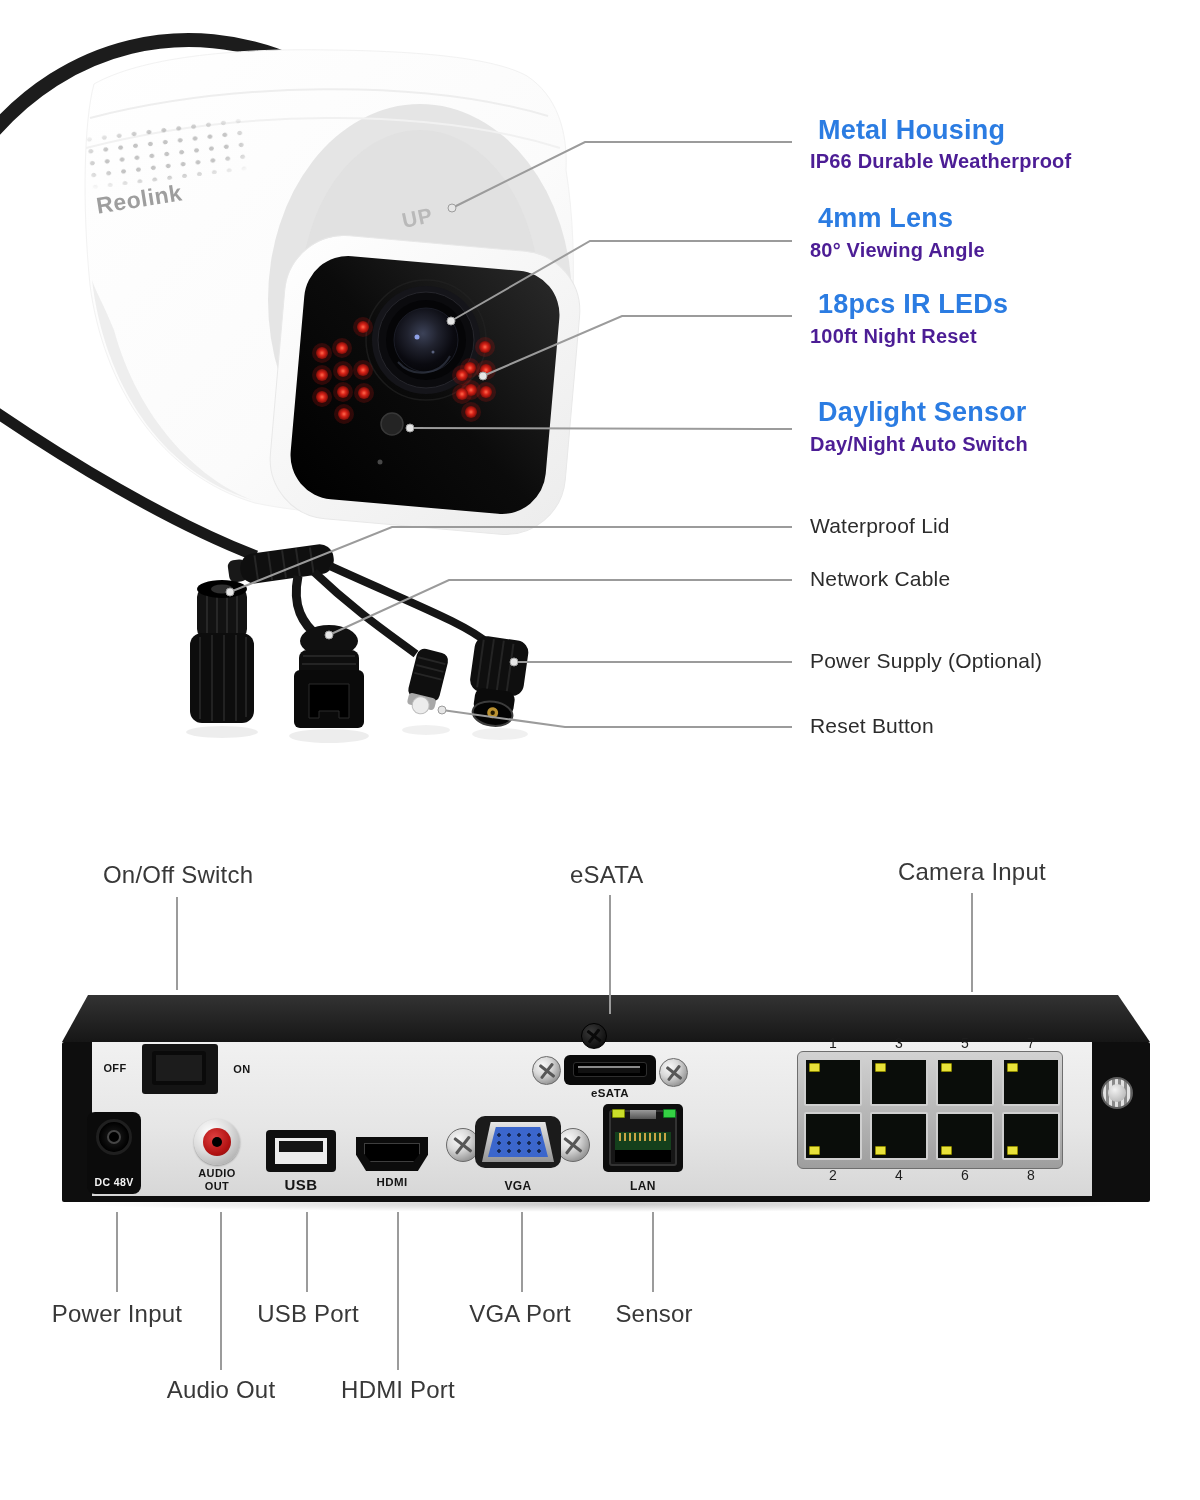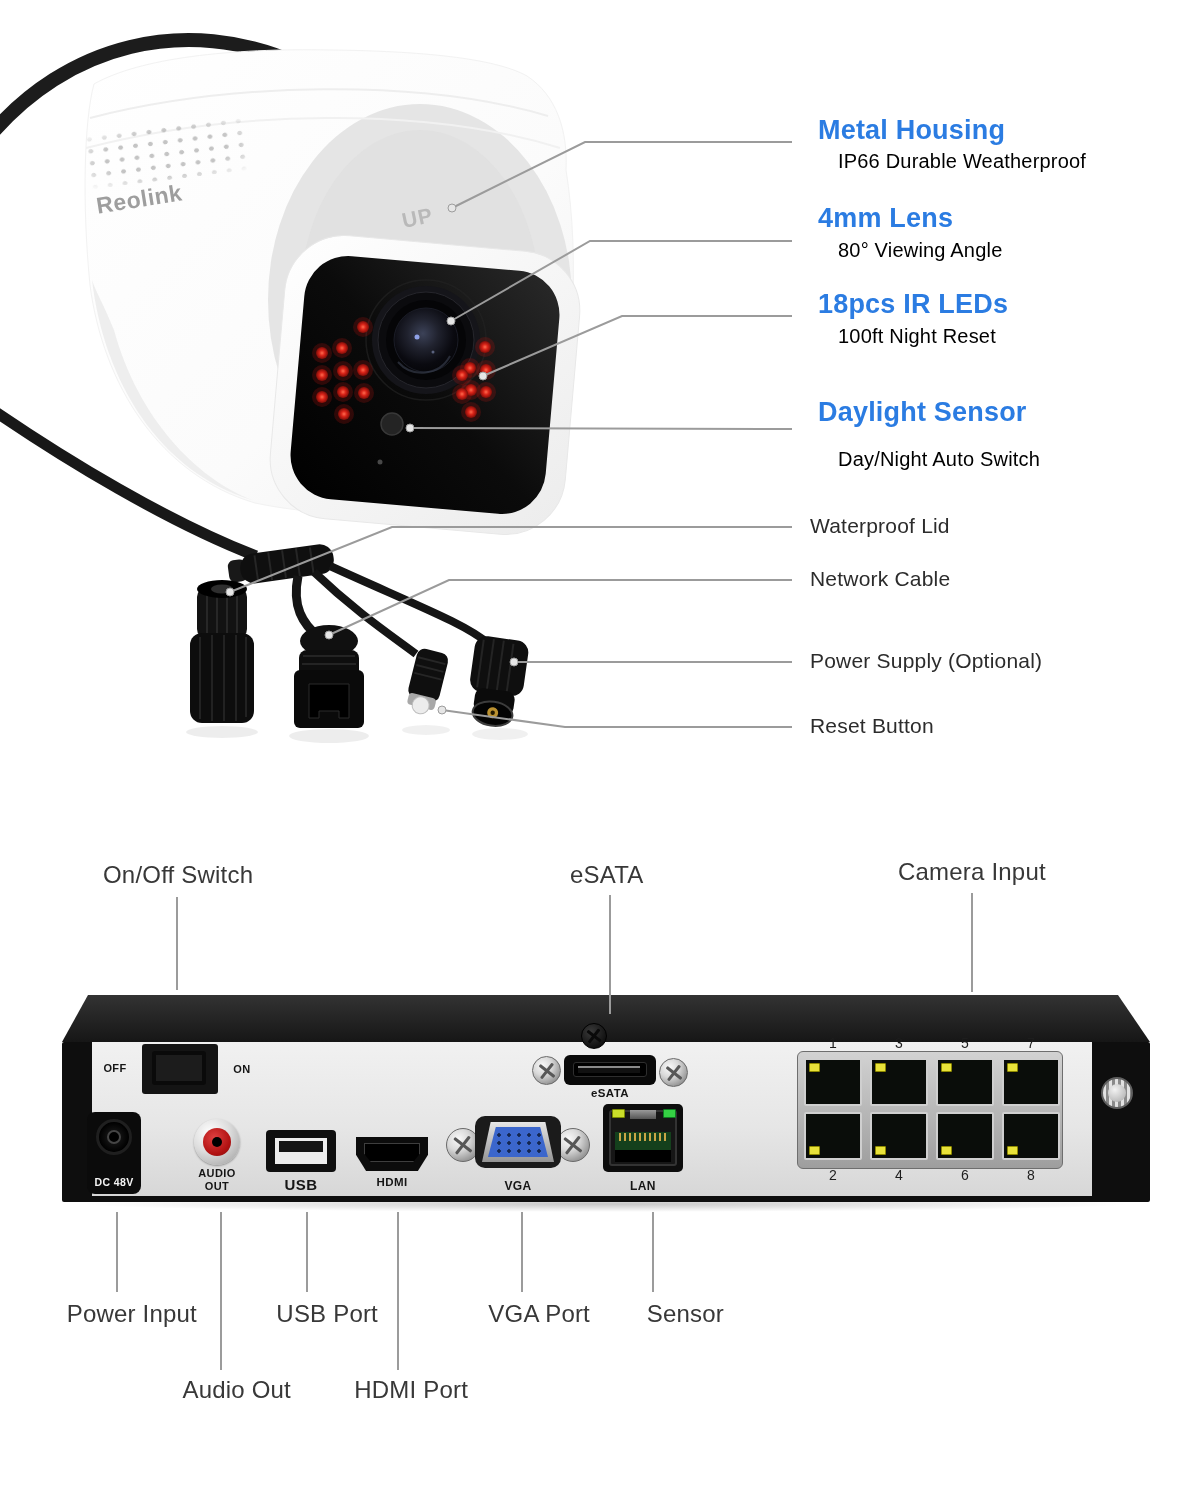--- a/index.html
+++ b/index.html
@@ -1,24 +1,24 @@
 <!DOCTYPE html>
 <html><head>
 <meta charset="utf-8">
 <style>
   html,body{margin:0;padding:0;background:#fff;}
   body{font-family:"Liberation Sans","DejaVu Sans",sans-serif;}
   #canvas{position:relative;width:1200px;height:1500px;background:#fff;overflow:hidden;}
   .abs{position:absolute;}
   
   .feat-title{font-size:27px;font-weight:700;color:#2b7ce2;letter-spacing:.2px;white-space:nowrap;margin-left:8px;}
-  .feat-sub{font-size:20px;font-weight:400;color:#000000;letter-spacing:.2px;white-space:nowrap;margin-left:28px;}
+  .feat-sub{font-size:20px;font-weight:700;color:#4c1d95;letter-spacing:.2px;white-space:nowrap;}
   .part-label{font-size:21px;font-weight:500;color:#2c2c2c;letter-spacing:.2px;white-space:nowrap;}
   .nvr-label{font-size:24px;font-weight:500;color:#383838;letter-spacing:.2px;white-space:nowrap;}
-  .nvr-label.center{text-align:right;}
+  .nvr-label.center{text-align:center;}
   
   .dots-patch{width:166px;height:56px;transform:rotate(-7deg);
     background-image:radial-gradient(circle,#c4c4c4 2px,transparent 2.6px);
     background-size:15px 12px;
     -webkit-mask-image:radial-gradient(ellipse at center,#000 55%,transparent 98%);
     mask-image:radial-gradient(ellipse at center,#000 55%,transparent 98%);}
   .logo-text{font-size:23px;font-weight:600;color:#9e9e9e;letter-spacing:.5px;transform:rotate(-9deg);}
   .up-text{font-size:21px;font-weight:700;color:#b9b9b9;letter-spacing:1px;transform:rotate(-12deg);}
   
   .nvr-top{left:62px;top:993px;width:1088px;height:49px;
@@ -241,21 +241,21 @@
   <div class="abs feat-title" style="left:810px;top:115px;z-index:7">Metal Housing</div>
   <div class="abs feat-sub" style="left:810px;top:150px;z-index:7">IP66 Durable Weatherproof</div>
 
   <div class="abs feat-title" style="left:810px;top:203px;z-index:7">4mm Lens</div>
   <div class="abs feat-sub" style="left:810px;top:239px;z-index:7">80° Viewing Angle</div>
 
   <div class="abs feat-title" style="left:810px;top:289px;z-index:7">18pcs IR LEDs</div>
   <div class="abs feat-sub" style="left:810px;top:325px;z-index:7">100ft Night Reset</div>
 
   <div class="abs feat-title" style="left:810px;top:397px;z-index:7">Daylight Sensor</div>
-  <div class="abs feat-sub" style="left:810px;top:448px;z-index:7">Day/Night Auto Switch</div>
+  <div class="abs feat-sub" style="left:810px;top:433px;z-index:7">Day/Night Auto Switch</div>
 
   <div class="abs part-label" style="left:810px;top:514px;z-index:7">Waterproof Lid</div>
   <div class="abs part-label" style="left:810px;top:567px;z-index:7">Network Cable</div>
   <div class="abs part-label" style="left:810px;top:649px;z-index:7">Power Supply (Optional)</div>
   <div class="abs part-label" style="left:810px;top:714px;z-index:7">Reset Button</div>
 
   <div class="abs nvr-label" style="left:103px;top:861px;z-index:7">On/Off Switch</div>
   <div class="abs nvr-label" style="left:570px;top:861px;z-index:7">eSATA</div>
   <div class="abs nvr-label" style="left:898px;top:858px;z-index:7">Camera Input</div>
 

